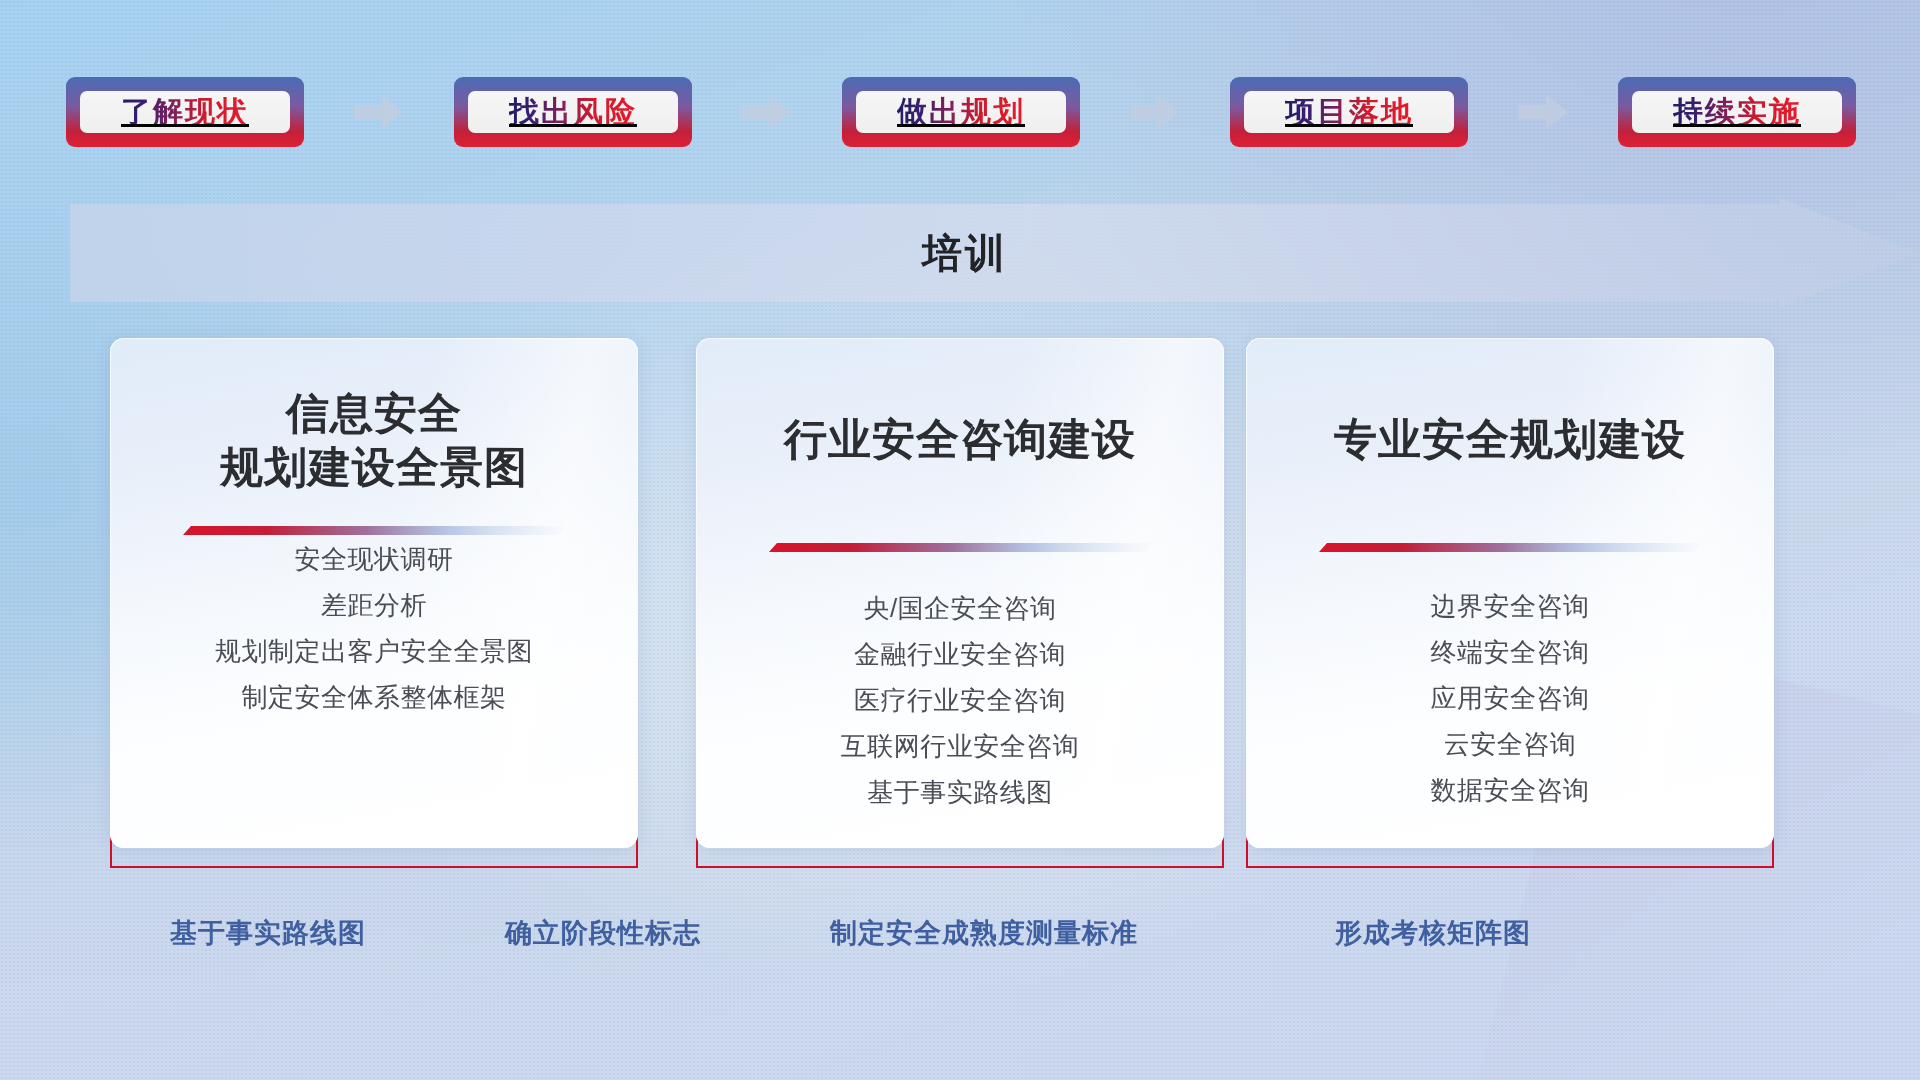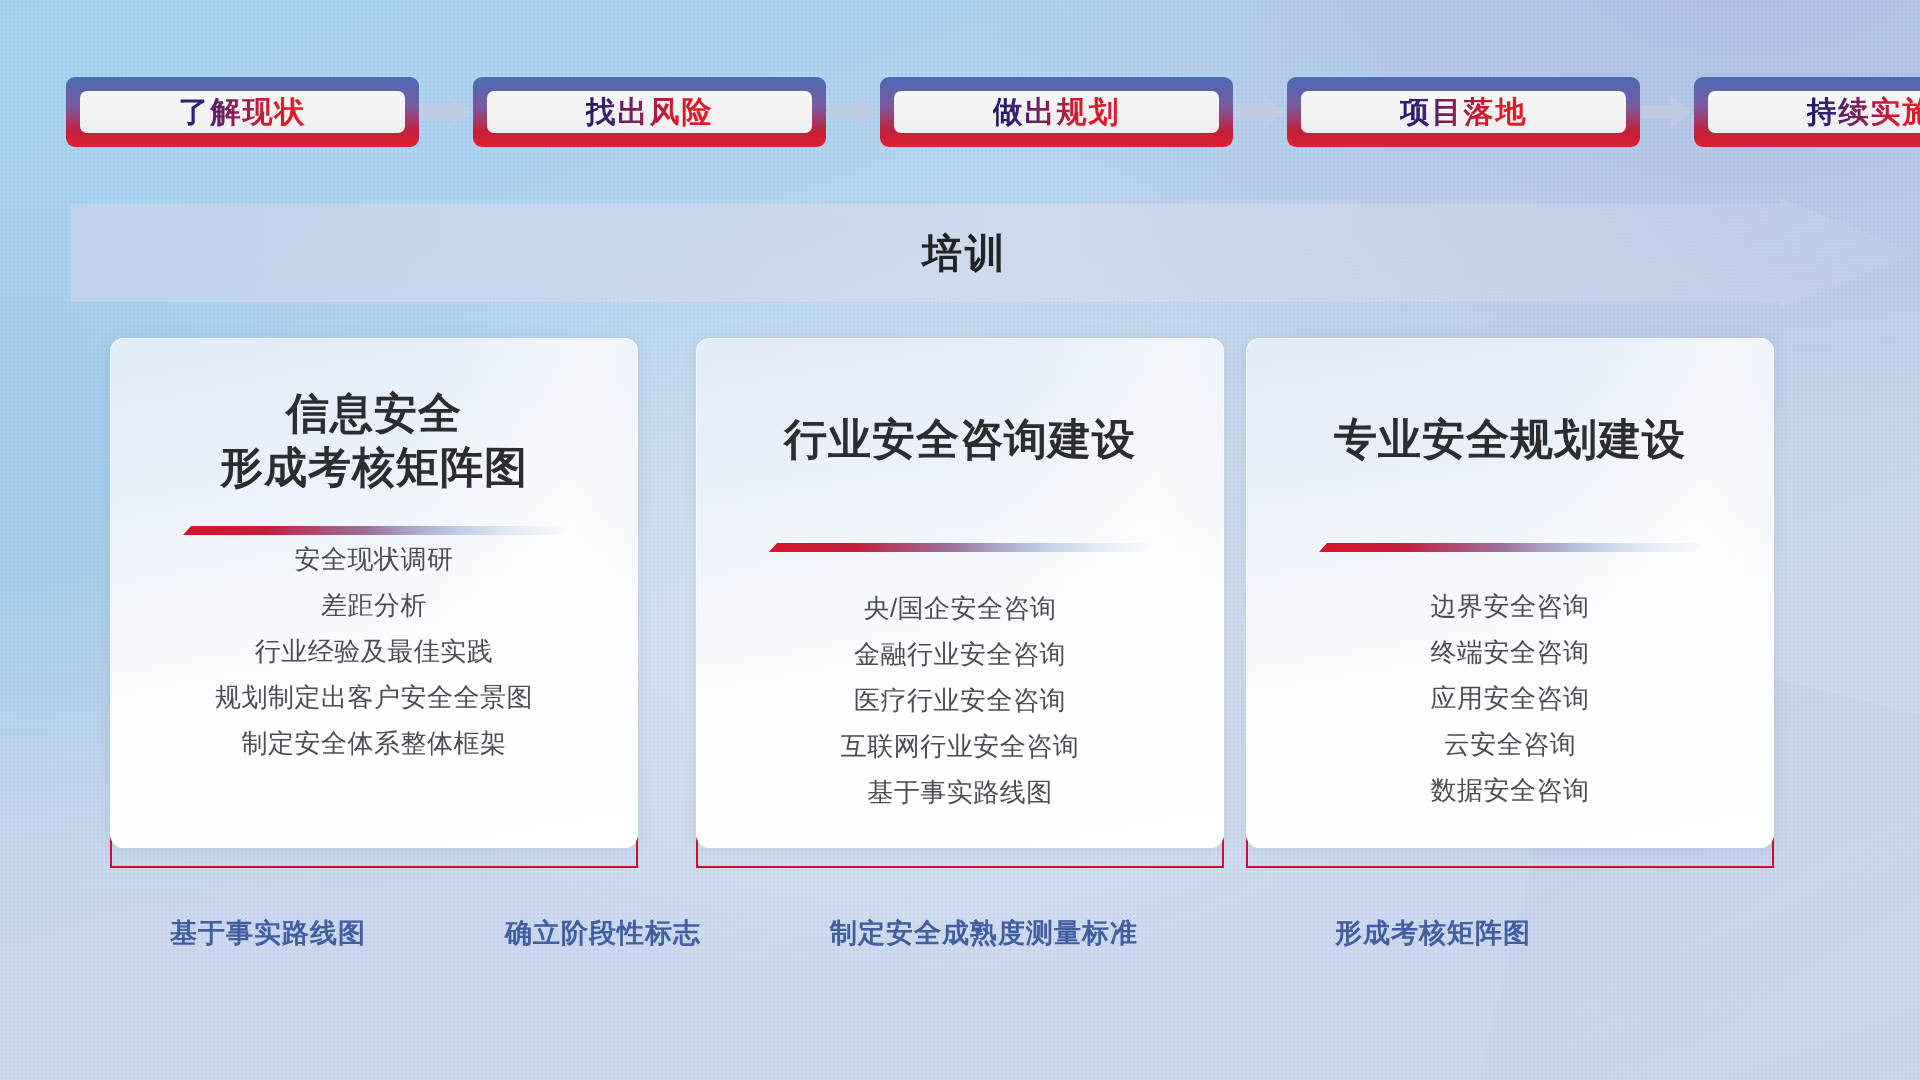--- a/index.html
+++ b/index.html
@@ -86,27 +86,28 @@
     left: 66px;
     top: 76px;
     width: 1790px;
     height: 72px;
     display: flex;
     align-items: center;
     justify-content: space-between;
   }
   .step-box {
     position: relative;
-    width: 353px;
+    width: 238px;
     height: 70px;
     border-radius: 9px;
     padding: 14px;
     background: linear-gradient(to bottom, #4a6cb5 0%, #7a5aa0 42%, #c3203a 78%, #e01f33 100%);
     box-sizing: border-box;
     flex: 0 0 auto;
+    text-decoration: underline;
   }
   .step-box-inner {
     width: 100%;
     height: 100%;
     border-radius: 7px;
     background: linear-gradient(to bottom, #f6f6f7 0%, #f2f2f3 55%, #efeff0 100%);
     display: flex;
     align-items: center;
     justify-content: center;
   }
@@ -355,39 +356,38 @@
   </svg>
   <div id="training-label">培训</div>
 </div>
 
 <div id="cards-row">
 
   <div class="card c0">
     <div class="card-accent"></div>
     <div class="card-body">
       <div class="card-title">信息安全
-形成考核矩阵图</div>
+规划建设全景图</div>
       <div class="card-rule">
         <svg viewBox="0 0 382 12" preserveAspectRatio="none">
           <defs>
             <linearGradient id="ruleGrad0" x1="0" y1="0" x2="1" y2="0">
               <stop offset="0%" stop-color="#d8132b" stop-opacity="1"></stop>
               <stop offset="22%" stop-color="#c3152f" stop-opacity="0.96"></stop>
               <stop offset="48%" stop-color="#8a4e84" stop-opacity="0.8"></stop>
               <stop offset="70%" stop-color="#8fa8d6" stop-opacity="0.6"></stop>
               <stop offset="100%" stop-color="#c8d6ea" stop-opacity="0.05"></stop>
             </linearGradient>
           </defs>
           <path d="M0 11 L8 2 H382 L376 11 Z" fill="url(#ruleGrad0)"></path>
         </svg>
       </div>
       <ul class="card-list">
         <li>安全现状调研</li>
         <li>差距分析</li>
-        <li>行业经验及最佳实践</li>
         <li>规划制定出客户安全全景图</li>
         <li>制定安全体系整体框架</li>
       </ul>
     </div>
   </div>
 
   <div class="card c1">
     <div class="card-accent"></div>
     <div class="card-body">
       <div class="card-title">行业安全咨询建设</div>

